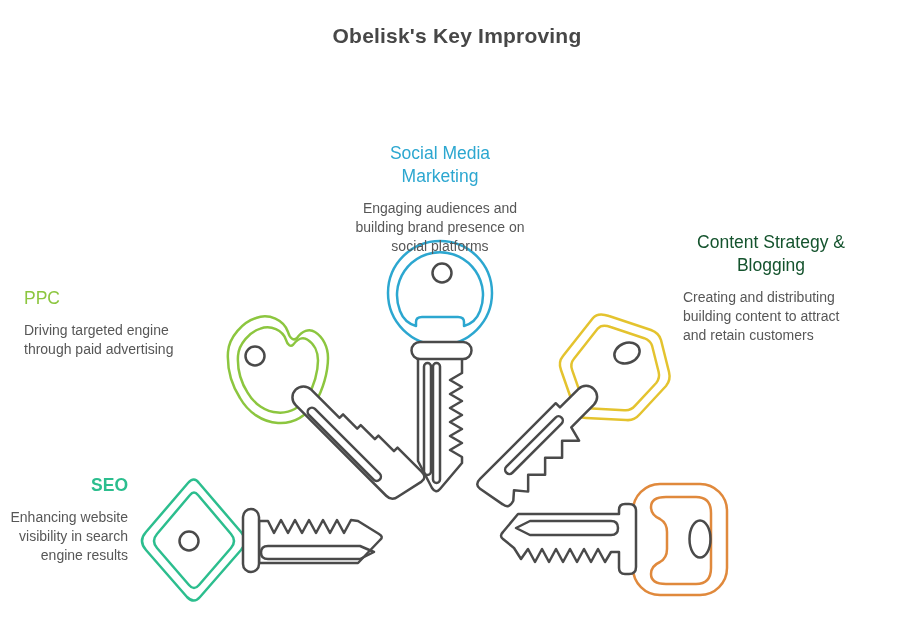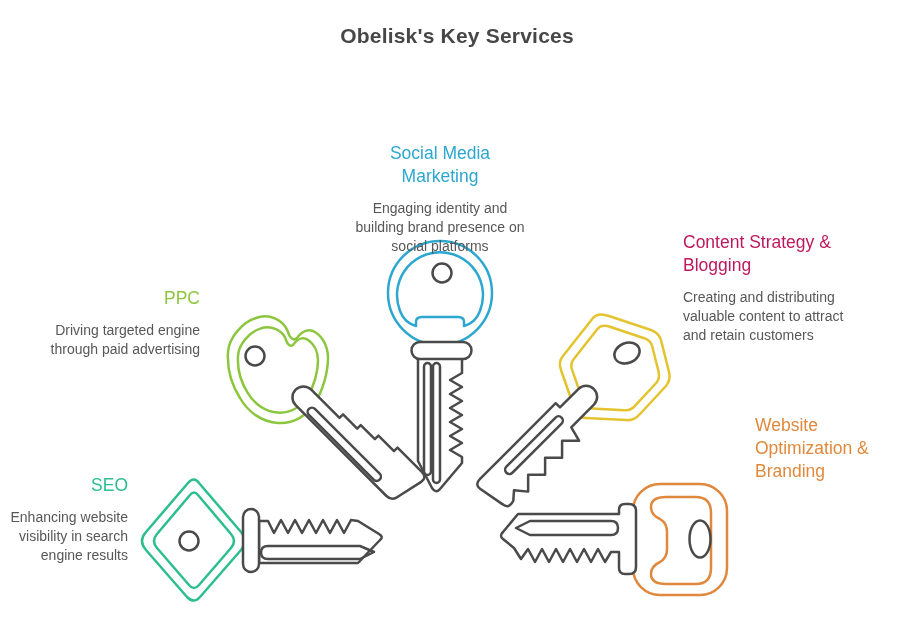--- a/index.html
+++ b/index.html
@@ -10,36 +10,36 @@
   .page-title{
     position:absolute;left:0;top:24px;width:914px;text-align:center;
     font-size:21px;font-weight:bold;color:#474747;letter-spacing:.2px;
   }
   .keys-svg{position:absolute;left:0;top:0;}
   .svc{position:absolute;}
   .svc .svc-label{font-size:17.5px;line-height:23px;font-weight:400;margin:0;}
   .svc .svc-desc{font-size:14px;line-height:19px;margin:11px 0 0;color:#575757;}
   #svc-smm{left:352px;top:99px;width:176px;text-align:center;}
   #svc-smm .svc-label{color:#2ca7d0;margin-top:43px;}
-  #svc-ppc{left:24px;top:287px;width:176px;text-align:right;}
+  #svc-ppc{left:24px;top:287px;width:176px;text-align:left;}
   #svc-ppc .svc-label{color:#8cc63f;}
   #svc-csb{left:683px;top:231px;width:176px;text-align:left;}
-  #svc-csb .svc-label{color:#be185d;}
+  #svc-csb .svc-label{color:#14532d;text-align:center;}
   #svc-seo{left:2px;top:474px;width:126px;text-align:right;}
-  #svc-seo .svc-label{color:#2cbe8e;}
+  #svc-seo .svc-label{color:#2cbe8e;font-weight:bold;}
   #svc-wob{left:755px;top:414px;width:152px;text-align:left;}
   #svc-wob .svc-label{color:#e0893c;}
   svg *{vector-effect:none;}
 </style>
 </head>
 <body>
 
 <div class="canvas">
 
-  <div class="page-title">Obelisk's Key Services</div>
+  <div class="page-title">Obelisk's Key Improving</div>
 
   <svg class="keys-svg" width="914" height="627" viewBox="0 0 914 627" fill="none" stroke-width="2.5" stroke-linejoin="round" stroke-linecap="round">
 
     <g>
       <circle cx="440" cy="293" r="52" stroke="#2ca7d0"></circle>
       <path stroke="#2ca7d0" d="M 400 311 A 43 43 0 1 1 480 311
                C 477 319 471 324 464 326 L 464 322 Q 464 317 458 317
                L 422 317 Q 416 317 416 322 L 416 326
                C 409 324 403 319 400 311 Z"></path>
       <circle cx="442" cy="273" r="9.5" stroke="#4a4a4a"></circle>
@@ -119,35 +119,34 @@
                L 636 567 Q 636 574 629 574 L 625 574 Q 619 574 619 568 L 619 552 L 611 552
                L 605 562 L 598 549 L 591 562 L 584 549 L 577 562 L 570 549 L 563 562
                L 556 549 L 549 562 L 542 549 L 535 562 L 528 549 L 521 559 L 514 548
                L 503 539 Q 499 536 503 532 Z"></path>
       <path stroke="#4a4a4a" d="M 530 521 L 611 521 Q 618 521 618 528 Q 618 535 611 535 L 530 535 L 516 528 Z"></path>
     </g>
   </svg>
 
   <div class="svc" id="svc-smm">
     <h2 class="svc-label">Social Media Marketing</h2>
-    <p class="svc-desc">Engaging identity and building brand presence on social platforms</p>
+    <p class="svc-desc">Engaging audiences and building brand presence on social platforms</p>
   </div>
 
   <div class="svc" id="svc-ppc">
     <h2 class="svc-label">PPC</h2>
     <p class="svc-desc">Driving targeted engine through paid advertising</p>
   </div>
 
   <div class="svc" id="svc-csb">
     <h2 class="svc-label">Content Strategy &amp; Blogging</h2>
-    <p class="svc-desc">Creating and distributing valuable content to attract and retain customers</p>
+    <p class="svc-desc">Creating and distributing building content to attract and retain customers</p>
   </div>
 
   <div class="svc" id="svc-seo">
     <h2 class="svc-label">SEO</h2>
     <p class="svc-desc">Enhancing website visibility in search engine results</p>
   </div>
 
   <div class="svc" id="svc-wob">
-    <h2 class="svc-label">Website Optimization &amp; Branding</h2>
   </div>
 
 </div>
 
 </body></html>

